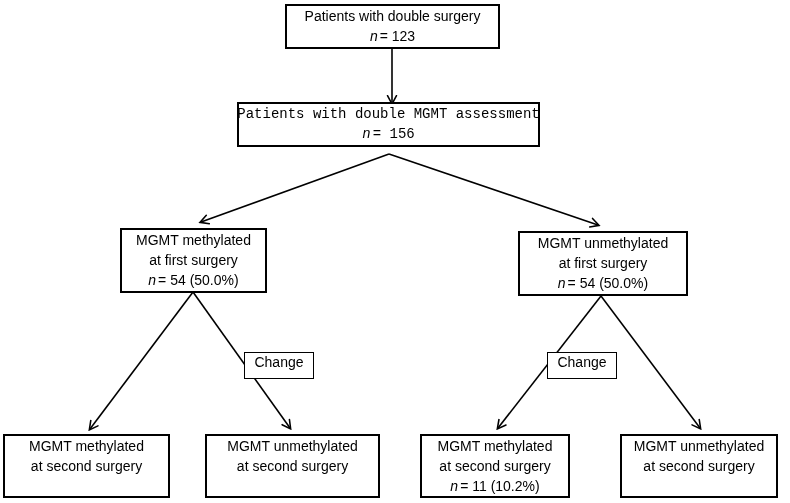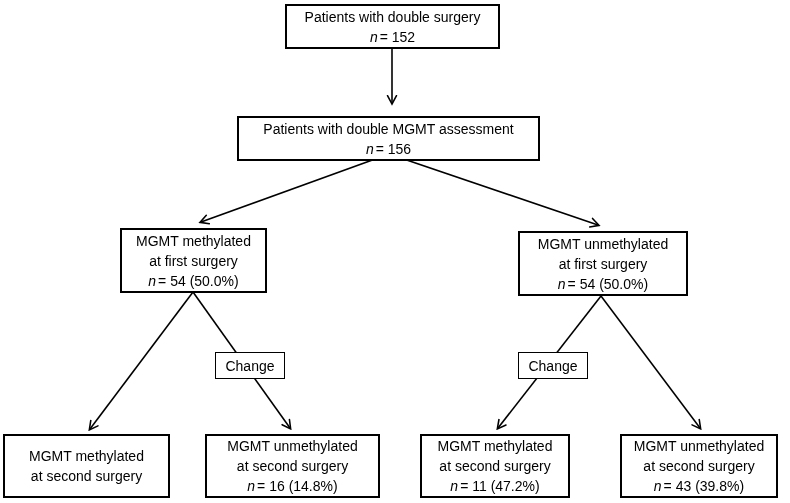--- a/index.html
+++ b/index.html
@@ -23,30 +23,30 @@
     stroke-width: 1.6;
   }
   .node {
     position: absolute;
     box-sizing: border-box;
     border: 2px solid var(--ink, #000000);
     background: var(--bg, #ffffff);
     display: flex;
     flex-direction: column;
     align-items: center;
-    justify-content: center;
     text-align: center;
     font-size: 14px;
     line-height: 20px;
     z-index: 2;
     white-space: nowrap;
   }
   .node.small {
     border-width: 1.5px;
     line-height: 18px;
+    margin-left: 29px;
   }
   .node .stat i {
     font-style: italic;
     margin-right: 2px;
   }
 </style>
 </head>
 <body>
 
 <div class="canvas">
@@ -68,24 +68,24 @@
 
     <line x1="193" y1="292" x2="290" y2="428" marker-end="url(#arrow)"></line>
 
     <line x1="601" y1="296" x2="498" y2="428" marker-end="url(#arrow)"></line>
 
     <line x1="601" y1="296" x2="700" y2="428" marker-end="url(#arrow)"></line>
   </svg>
 
   <div class="node" style="left:285px; top:4px; width:215px; height:45px;">
     <div>Patients with double surgery</div>
-    <div class="stat"><i>n</i><span>= 152</span></div>
+    <div class="stat"><i>n</i><span>= 123</span></div>
   </div>
 
-  <div class="node" style="left:237px; top:116px; width:303px; height:45px;">
+  <div class="node" style="left:237px; top:102px; width:303px; height:45px;font-family:Liberation Mono, monospace;">
     <div>Patients with double MGMT assessment</div>
     <div class="stat"><i>n</i><span>= 156</span></div>
   </div>
 
   <div class="node" style="left:120px; top:228px; width:147px; height:65px;">
     <div>MGMT methylated</div>
     <div>at first surgery</div>
     <div class="stat"><i>n</i><span>= 54 (50.0%)</span></div>
   </div>
 
@@ -104,28 +104,26 @@
   </div>
 
   <div class="node" style="left:3px; top:434px; width:167px; height:64px;">
     <div>MGMT methylated</div>
     <div>at second surgery</div>
   </div>
 
   <div class="node" style="left:205px; top:434px; width:175px; height:64px;">
     <div>MGMT unmethylated</div>
     <div>at second surgery</div>
-    <div class="stat"><i>n</i><span>= 16 (14.8%)</span></div>
   </div>
 
   <div class="node" style="left:420px; top:434px; width:150px; height:64px;">
     <div>MGMT methylated</div>
     <div>at second surgery</div>
-    <div class="stat"><i>n</i><span>= 11 (47.2%)</span></div>
+    <div class="stat"><i>n</i><span>= 11 (10.2%)</span></div>
   </div>
 
   <div class="node" style="left:620px; top:434px; width:158px; height:64px;">
     <div>MGMT unmethylated</div>
     <div>at second surgery</div>
-    <div class="stat"><i>n</i><span>= 43 (39.8%)</span></div>
   </div>
 
 </div>
 
 </body></html>

